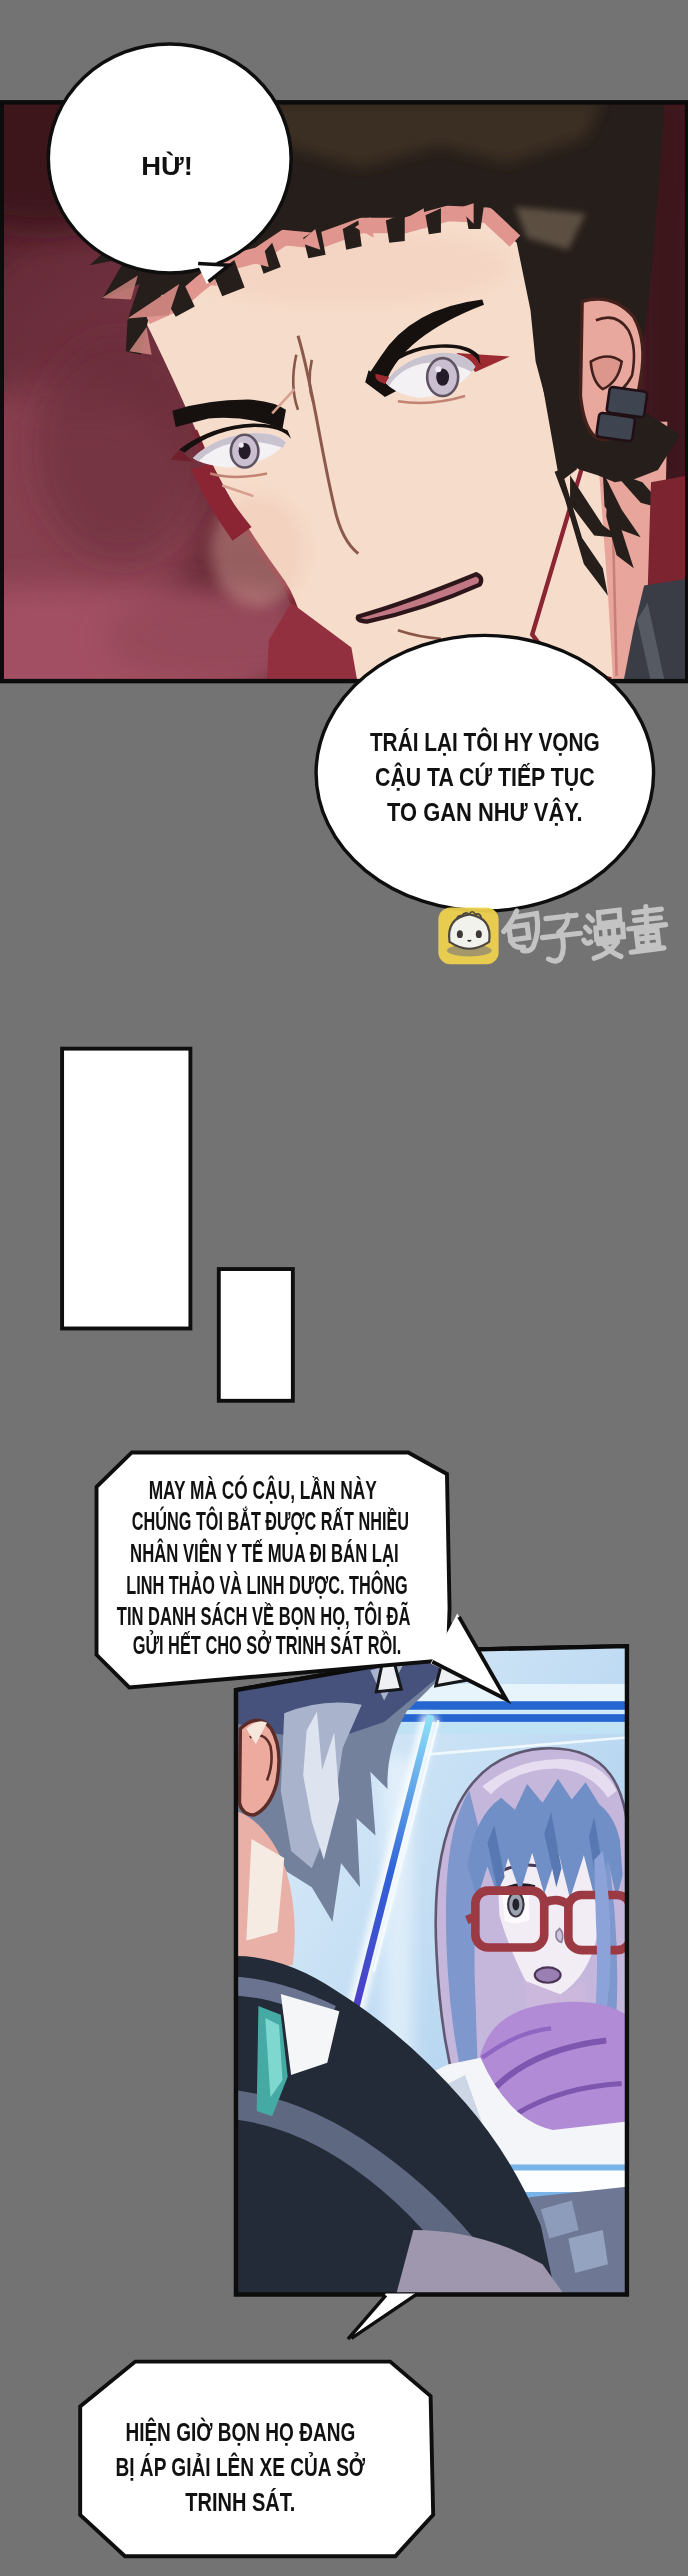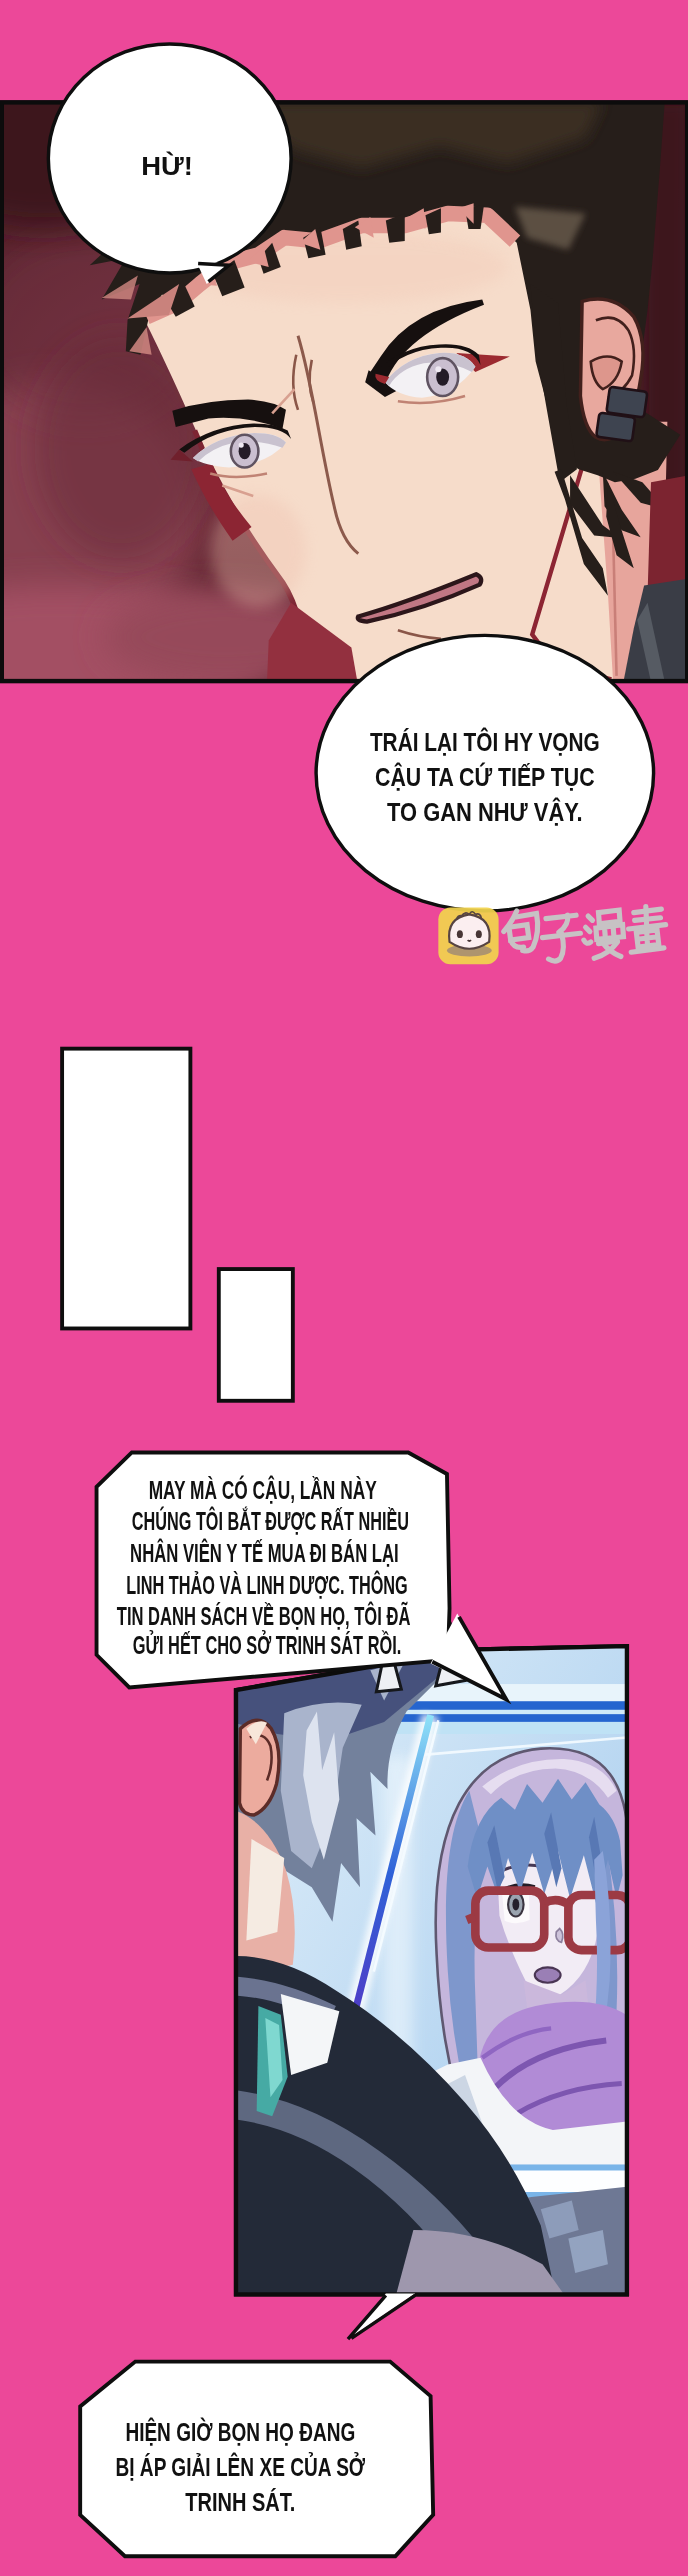--- a/index.html
+++ b/index.html
@@ -1,16 +1,16 @@
 <!DOCTYPE html>
 <html style="font-size:13.8px"><head>
 <meta charset="utf-8">
 <style>
 html,body{margin:0;padding:0;background:#fff;}
-#page{position:relative;width:689px;height:2576px;background:#ec4899;overflow:hidden;
+#page{position:relative;width:689px;height:2576px;background:#737373;overflow:hidden;
 font-family:"Liberation Sans", sans-serif;}
 text{font-family:"Liberation Sans", sans-serif;font-weight:bold;fill:#111;}
 </style>
 </head>
 <body>
 <div id="page">
 <svg width="689" height="2576" viewBox="0 0 800 2992">
 <defs>
 <radialGradient id="bg1" cx="30%" cy="55%" r="80%">
 <stop offset="0%" stop-color="#7c3644"></stop>

